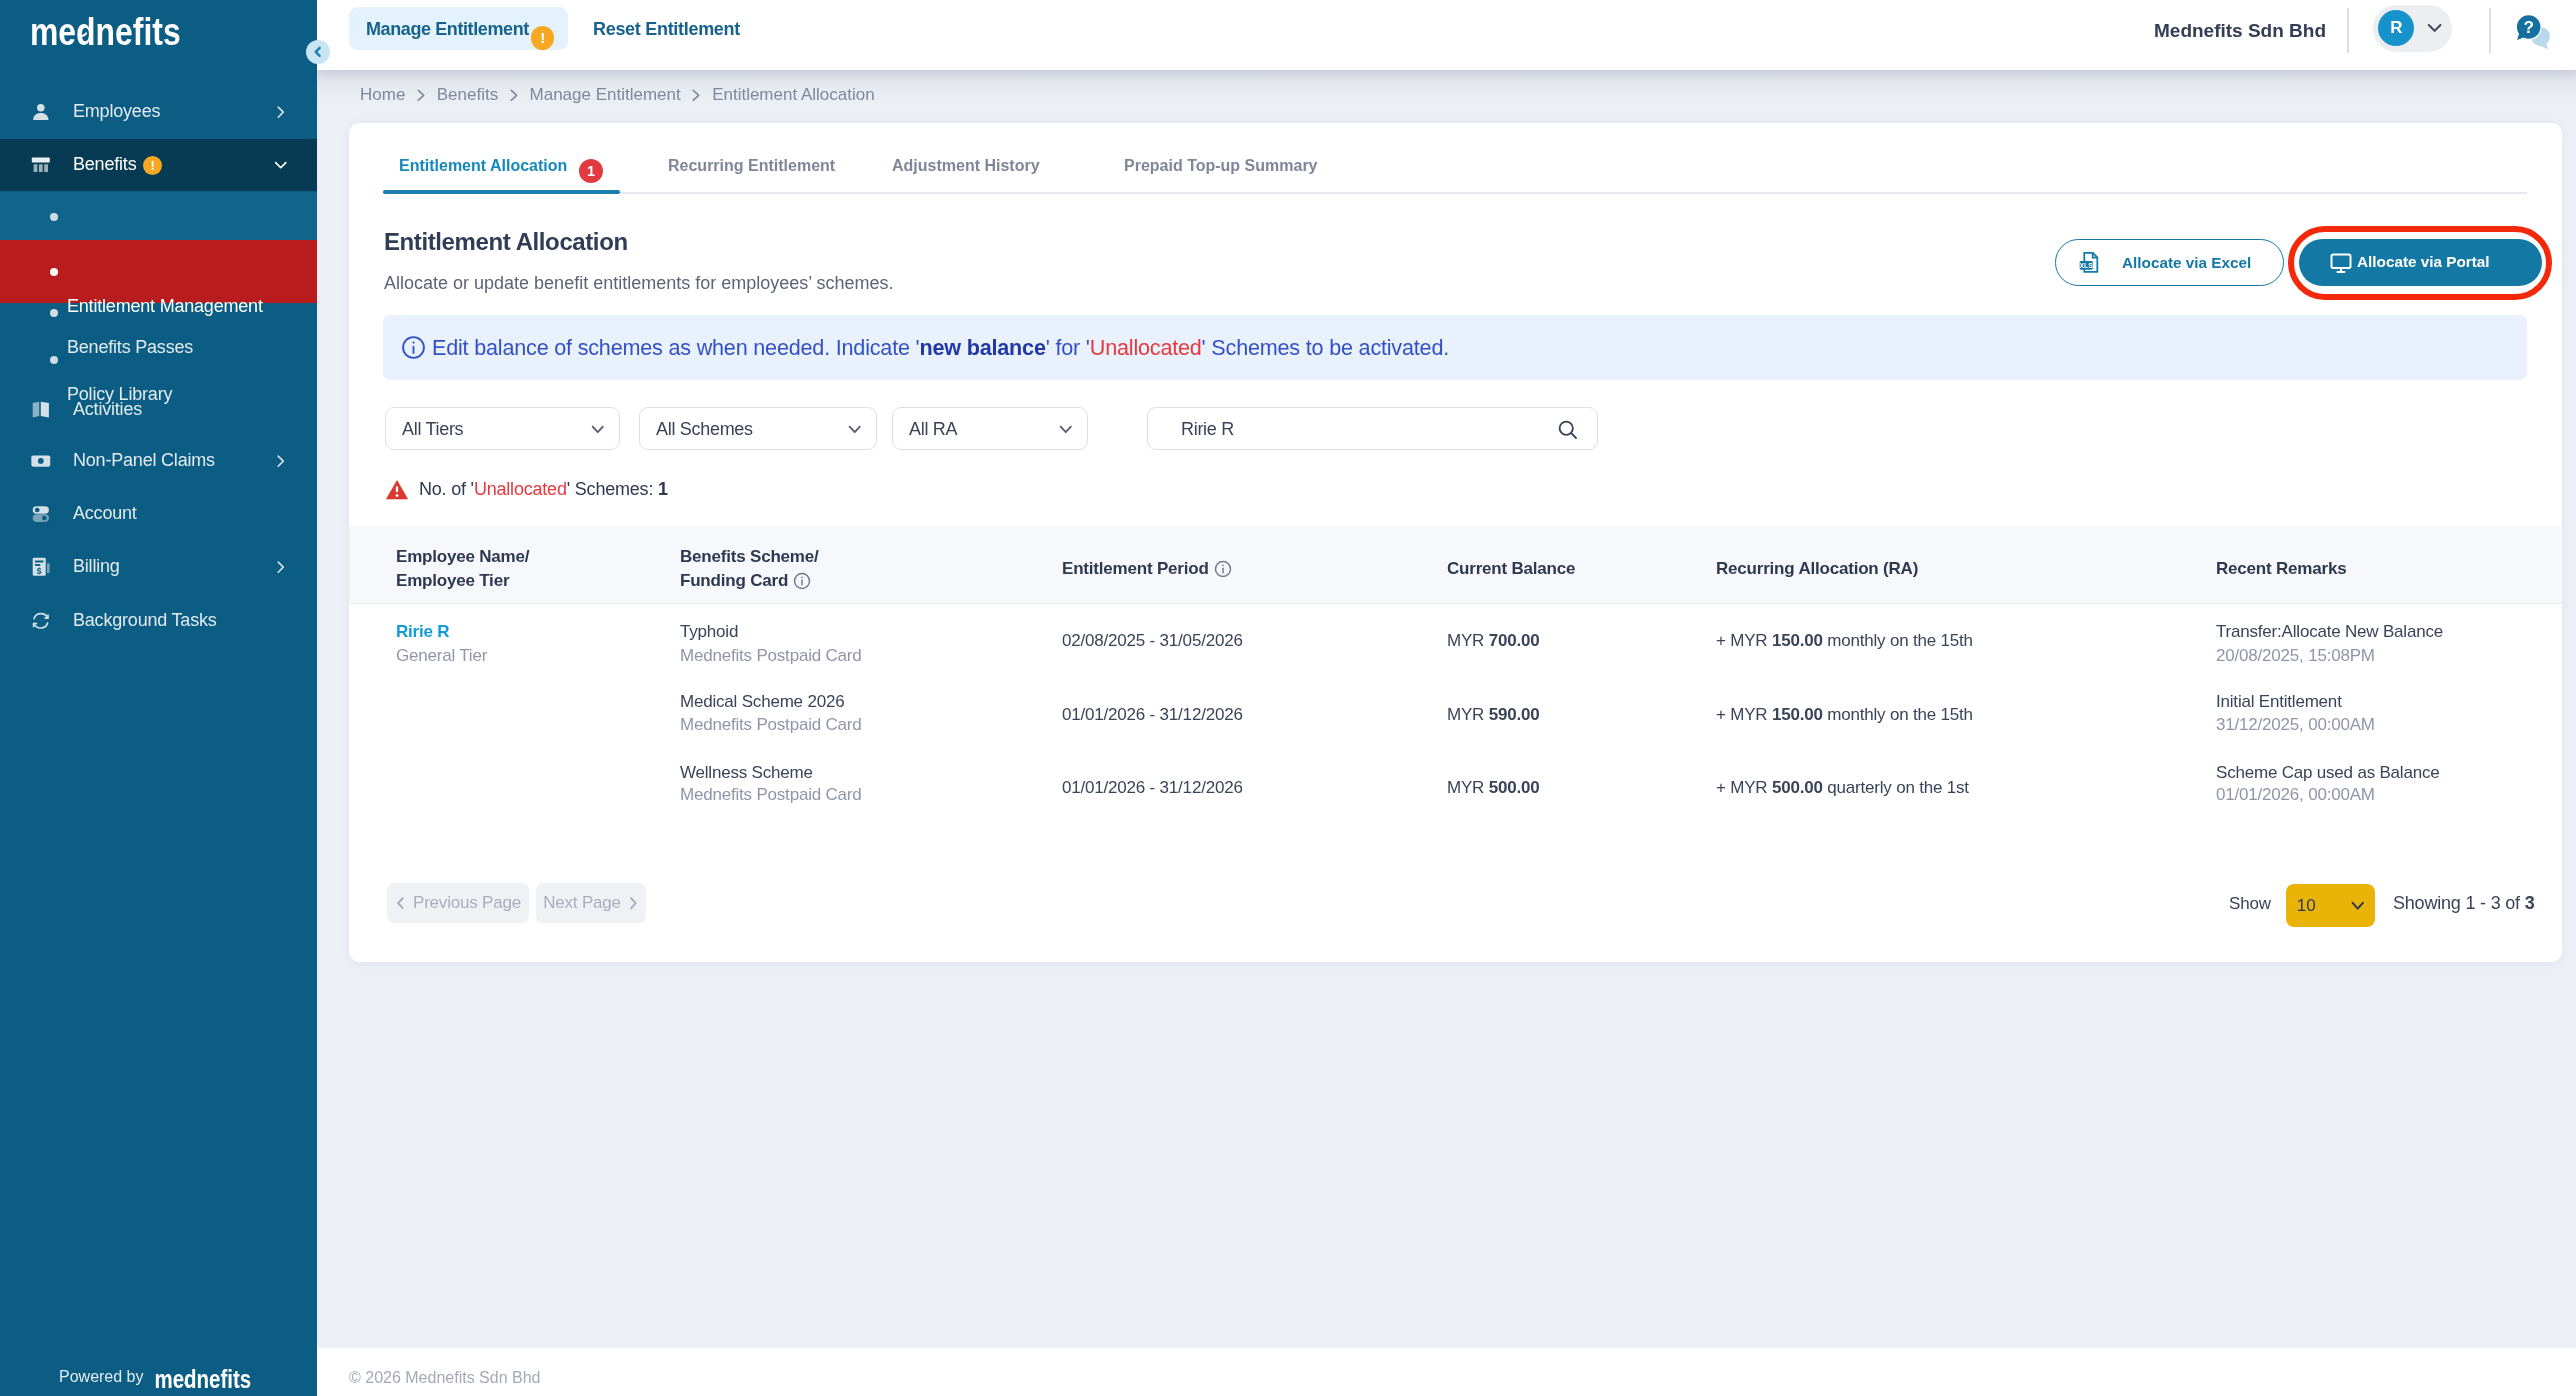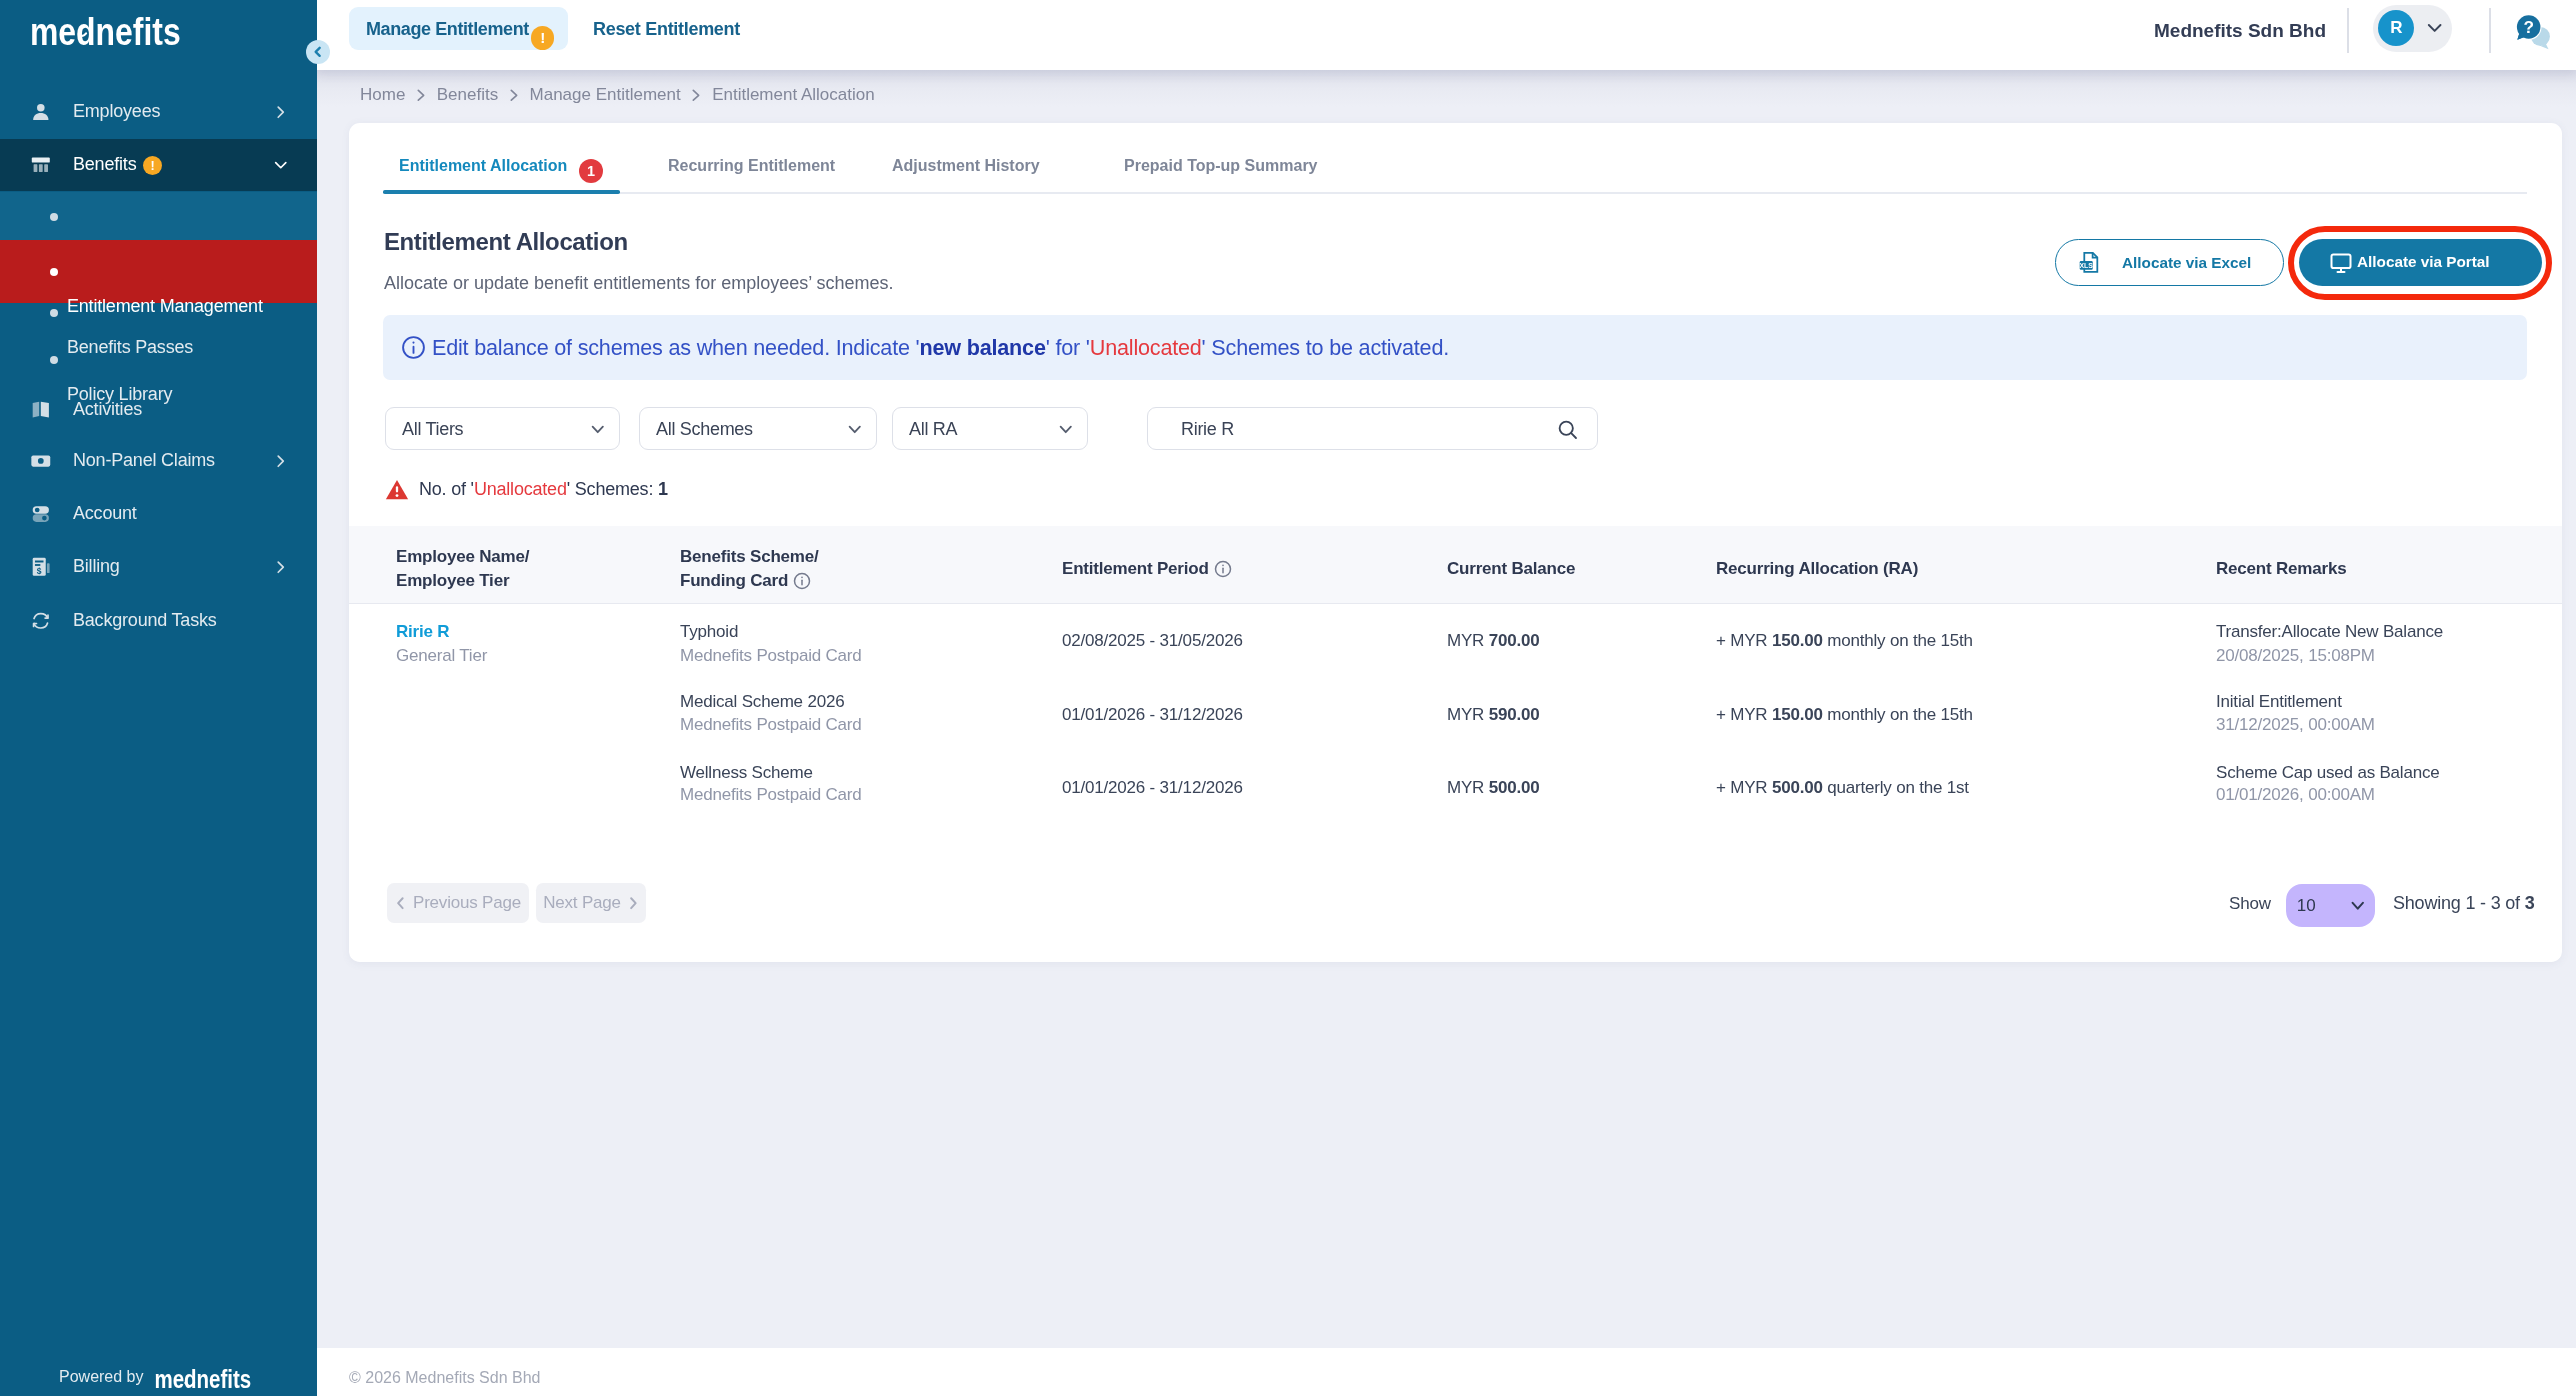--- a/index.html
+++ b/index.html
@@ -354,21 +354,21 @@
   <div class="td" style="left:2216px; top:763px;">Scheme Cap used as Balance</div>
   <div class="td gray" style="left:2216px; top:785px;">01/01/2026, 00:00AM</div>
 
   <div class="pbtn" style="left:387px; width:142px;"><svg width="10.8" height="14.4" viewBox="0 0 12 16" fill="none" stroke="#A9ADBD" stroke-width="2.2" stroke-linecap="round" stroke-linejoin="round">
         <path d="M8.5 2.5 L3.5 8 L8.5 13.5"></path>
       </svg>Previous Page</div>
   <div class="pbtn" style="left:536px; width:110px;">Next Page<svg width="10.8" height="14.4" viewBox="0 0 12 16" fill="none" stroke="#A9ADBD" stroke-width="2.2" stroke-linecap="round" stroke-linejoin="round">
         <path d="M3.5 2.5 L8.5 8 L3.5 13.5"></path>
       </svg></div>
   <div class="td" style="left:2229px; top:894px; color:#3A4458;">Show</div>
-  <div style="position:absolute; left:2286px; top:884px; width:89px; height:43px; background:#c4b5fd; border-radius:16px;">
+  <div style="position:absolute; left:2286px; top:884px; width:89px; height:43px; background:#eab308; border-radius:8px;">
     <span style="position:absolute;left:10.8px;top:11.7px;font-size:17px;color:#2E3850;">10</span>
     <svg style="position:absolute;right:10.8px;top:17px;" width="13.5" height="10" viewBox="0 0 15 11" fill="none" stroke="#2E3850" stroke-width="2.2" stroke-linecap="round" stroke-linejoin="round">
         <path d="M1.8 2 L7.5 8.5 L13.2 2"></path>
       </svg>
   </div>
   <div class="td" style="left:2393px; top:893px; color:#3A4458; font-size:18px;">Showing 1 - 3 of <b>3</b></div>
 
   <div id="footer"></div>
   <div style="position:absolute;left:349px;top:1369px;color:#A4A9B6;font-size:16px;">© 2026 Mednefits Sdn Bhd</div>
 </div>

